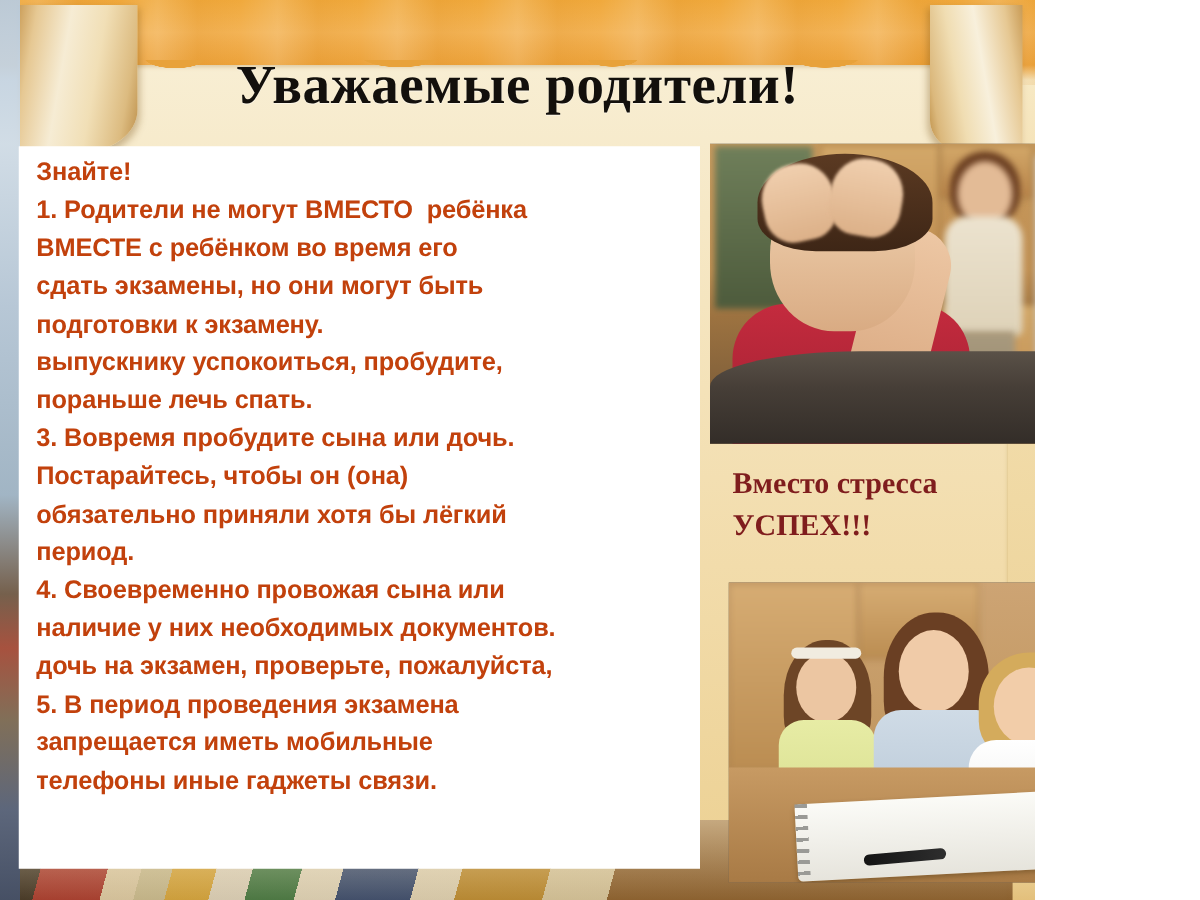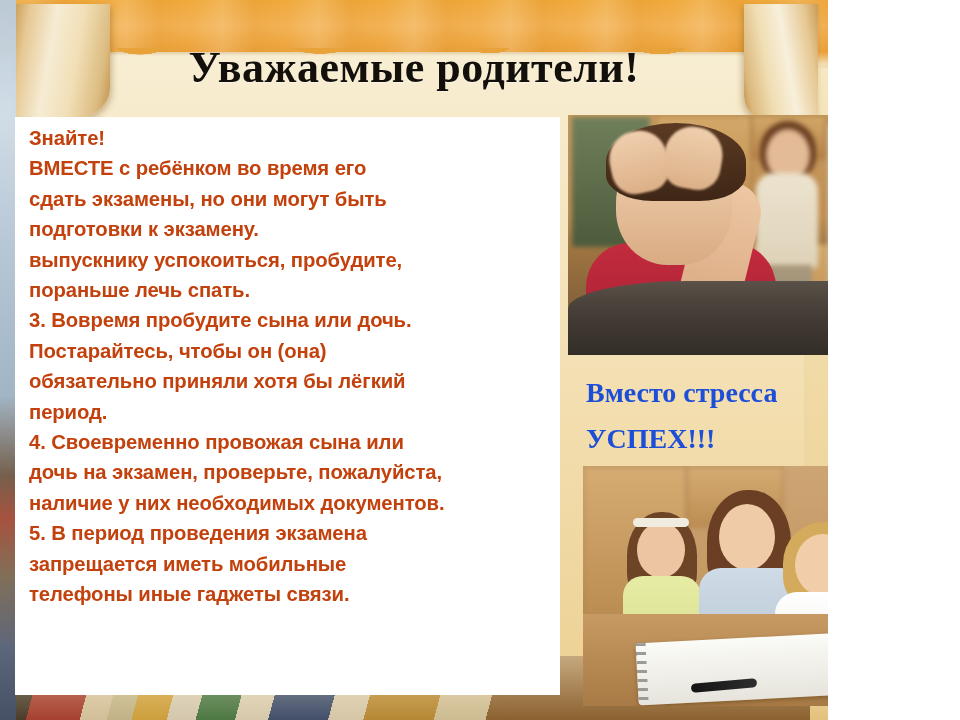--- a/index.html
+++ b/index.html
@@ -310,23 +310,23 @@
   .dad2-hair { position: absolute; left: 258px; top: 12px; width: 74px; height: 44px; border-radius: 48% 48% 22% 22%; background: #9b9792; }
   .dad2-top  { position: absolute; left: 250px; top: 74px; width: 104px; height: 132px; border-radius: 20px 20px 0 0; background: linear-gradient(to bottom, #f2f4f3, #d8dbd8); }
 
   
   .success-caption {
     position: absolute;
     left: 586px; top: 370px;
     width: 356px;
     font-family: "Liberation Serif", serif;
     font-weight: bold;
-    font-size: 28px;
-    line-height: 46px;
-    color: #1d4ed8;
+    font-size: 24px;
+    line-height: 34px;
+    color: #7f1d1d;
     white-space: pre-line;
   }
 </style>
 </head>
 <body>
 
 <div id="slide">
 
   <div class="bg-parchment"></div>
   <div class="bg-streaks"></div>
@@ -337,32 +337,33 @@
 
   <div class="pencils"></div>
   <div class="pencils-fade"></div>
 
   <div class="edge-strip-left"></div>
 
   <div class="title">Уважаемые родители!</div>
 
   <div class="text-panel">
     <div class="body-line">Знайте!</div>
+    <div class="body-line">1. Родители не могут ВМЕСТО  ребёнка</div>
     <div class="body-line">ВМЕСТЕ с ребёнком во время его</div>
     <div class="body-line">сдать экзамены, но они могут быть</div>
     <div class="body-line">подготовки к экзамену.</div>
     <div class="body-line">выпускнику успокоиться, пробудите,</div>
     <div class="body-line">пораньше лечь спать.</div>
     <div class="body-line">3. Вовремя пробудите сына или дочь.</div>
     <div class="body-line">Постарайтесь, чтобы он (она)</div>
     <div class="body-line">обязательно приняли хотя бы лёгкий</div>
     <div class="body-line">период.</div>
     <div class="body-line">4. Своевременно провожая сына или</div>
+    <div class="body-line">наличие у них необходимых документов.</div>
     <div class="body-line">дочь на экзамен, проверьте, пожалуйста,</div>
-    <div class="body-line">наличие у них необходимых документов.</div>
     <div class="body-line">5. В период проведения экзамена</div>
     <div class="body-line">запрещается иметь мобильные</div>
     <div class="body-line">телефоны иные гаджеты связи.</div>
   </div>
 
   <div class="photo photo-top">
     <div class="kitchen-bg"></div>
     <div class="kitchen-window blur"></div>
     <div class="kitchen-cab blur" style="left:88px;top:0;width:96px;height:128px;"></div>
     <div class="kitchen-cab blur" style="left:184px;top:0;width:74px;height:44px;"></div>

